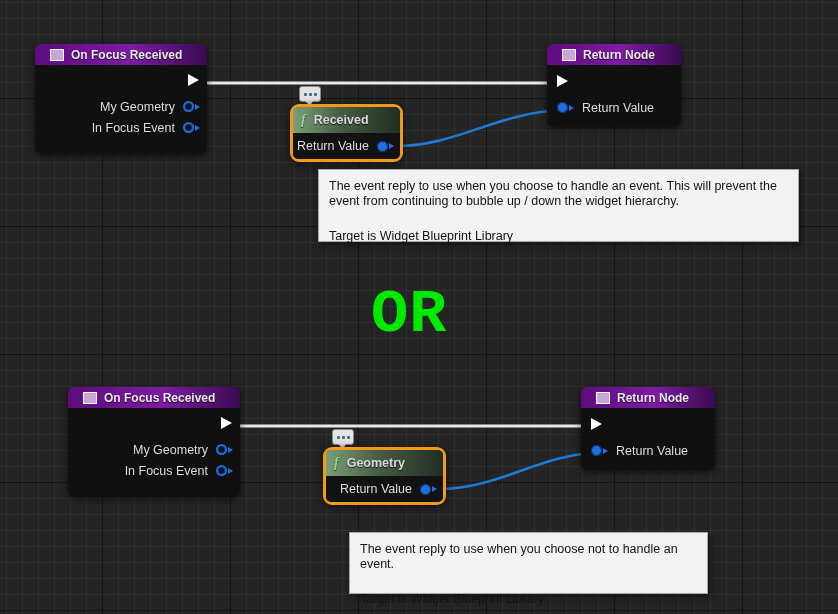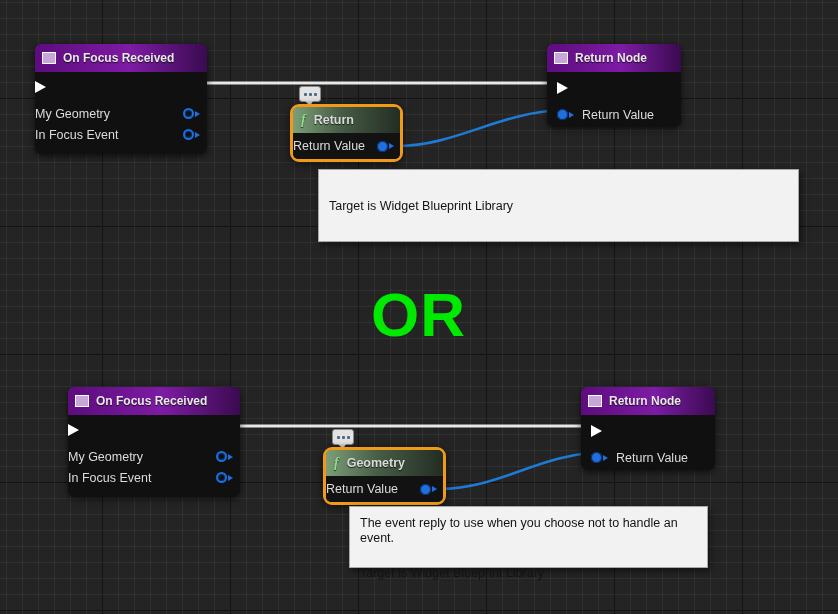--- a/index.html
+++ b/index.html
@@ -33,25 +33,25 @@
 
   
   .node {
     position: absolute;
     border-radius: 7px;
     background: #101011;
     box-shadow: 0 2px 7px rgba(0,0,0,0.65);
     box-sizing: border-box;
   }
   .node-head {
-    height: 28px;
+    height: 21px;
     border-radius: 6px 6px 0 0;
     display: flex;
     align-items: center;
-    padding-left: 7px;
+    padding-left: 15px;
     overflow: hidden;
   }
   .event-node > .node-head {
     background: linear-gradient(to right, #5d0c7d 0%, #7d1ba4 55%, #3a0b50 100%);
   }
   .head-icon {
     width: 14px;
     height: 12px;
     background: #c9a6d9;
     border: 1px solid #ffffff;
@@ -70,21 +70,21 @@
     position: relative;
   }
 
   
   .pin-row {
     display: flex;
     align-items: center;
     height: 21px;
     position: relative;
   }
-  .pin-row.right { justify-content: space-between; padding-right: 7px; }
+  .pin-row.right { justify-content: flex-end; padding-right: 7px; }
   .pin-row.left  { justify-content: flex-start; padding-left: 7px; }
   .pin-label {
     color: #dcdcdc;
     font-size: 12.5px;
     white-space: nowrap;
   }
 
   
   .exec-pin {
     width: 11px; height: 13px;
@@ -215,21 +215,21 @@
   .tooltip p.gap { margin-top: 20px; }
 
   
   #or-label {
     position: absolute;
     color: #00ea00;
     font-size: 62px;
     font-weight: bold;
     letter-spacing: 1px;
     line-height: 1;
-    font-family: Liberation Sans, sans-serif;
+    font-family: Liberation Mono, monospace;
   }
 </style>
 </head>
 <body>
 
 <div id="canvas">
 
   <svg id="wires" viewBox="0 0 838 614" width="838" height="614">
 
     <path d="M 199 83 L 557 83" stroke="#e8e8e8" stroke-width="3.2" fill="none"></path>
@@ -269,21 +269,21 @@
 
   <div class="comment-bubble" style="left:299px; top:86px;">
     <span class="cdot"></span>
     <span class="cdot"></span>
     <span class="cdot"></span>
   </div>
 
   <div class="fn-node" style="left:290px; top:104px; width:113px; height:58px;">
     <div class="fn-head">
       <span class="fn-glyph">f</span>
-      <span class="fn-title">Return</span>
+      <span class="fn-title">Received</span>
     </div>
     <div class="fn-body">
       <div class="pin-row right" style="height:26px; padding-right:6px;">
         <span class="pin-label with-gap">Return Value</span>
         <span class="data-pin">
           <span class="dot"></span>
             <span class="arrow"></span>
         </span>
       </div>
     </div>
@@ -302,20 +302,21 @@
         <span class="data-pin">
           <span class="dot"></span>
             <span class="arrow"></span>
         </span>
         <span class="pin-label lead-gap">Return Value</span>
       </div>
     </div>
   </div>
 
   <div class="tooltip" style="left:318px; top:169px; width:481px; height:73px;">
+    <p>The event reply to use when you choose to handle an event.  This will prevent the event from continuing to bubble up / down the widget hierarchy.</p>
     <p class="gap">Target is Widget Blueprint Library</p>
   </div>
 
   <div id="or-label" style="left:371px; top:284px;">OR</div>
 
   <div class="node event-node" style="left:68px; top:387px; width:172px; height:110px;">
     <div class="node-head">
       <span class="head-icon"></span>
       <span class="head-title">On Focus Received</span>
     </div>
@@ -374,18 +375,18 @@
       <div class="pin-row left" style="padding-left:10px;">
         <span class="data-pin">
           <span class="dot"></span>
             <span class="arrow"></span>
         </span>
         <span class="pin-label lead-gap">Return Value</span>
       </div>
     </div>
   </div>
 
-  <div class="tooltip" style="left:349px; top:506px; width:359px; height:62px;">
+  <div class="tooltip" style="left:349px; top:532px; width:359px; height:62px;">
     <p>The event reply to use when you choose not to handle an event.</p>
     <p class="gap">Target is Widget Blueprint Library</p>
   </div>
 
 </div>
 
 </body></html>

